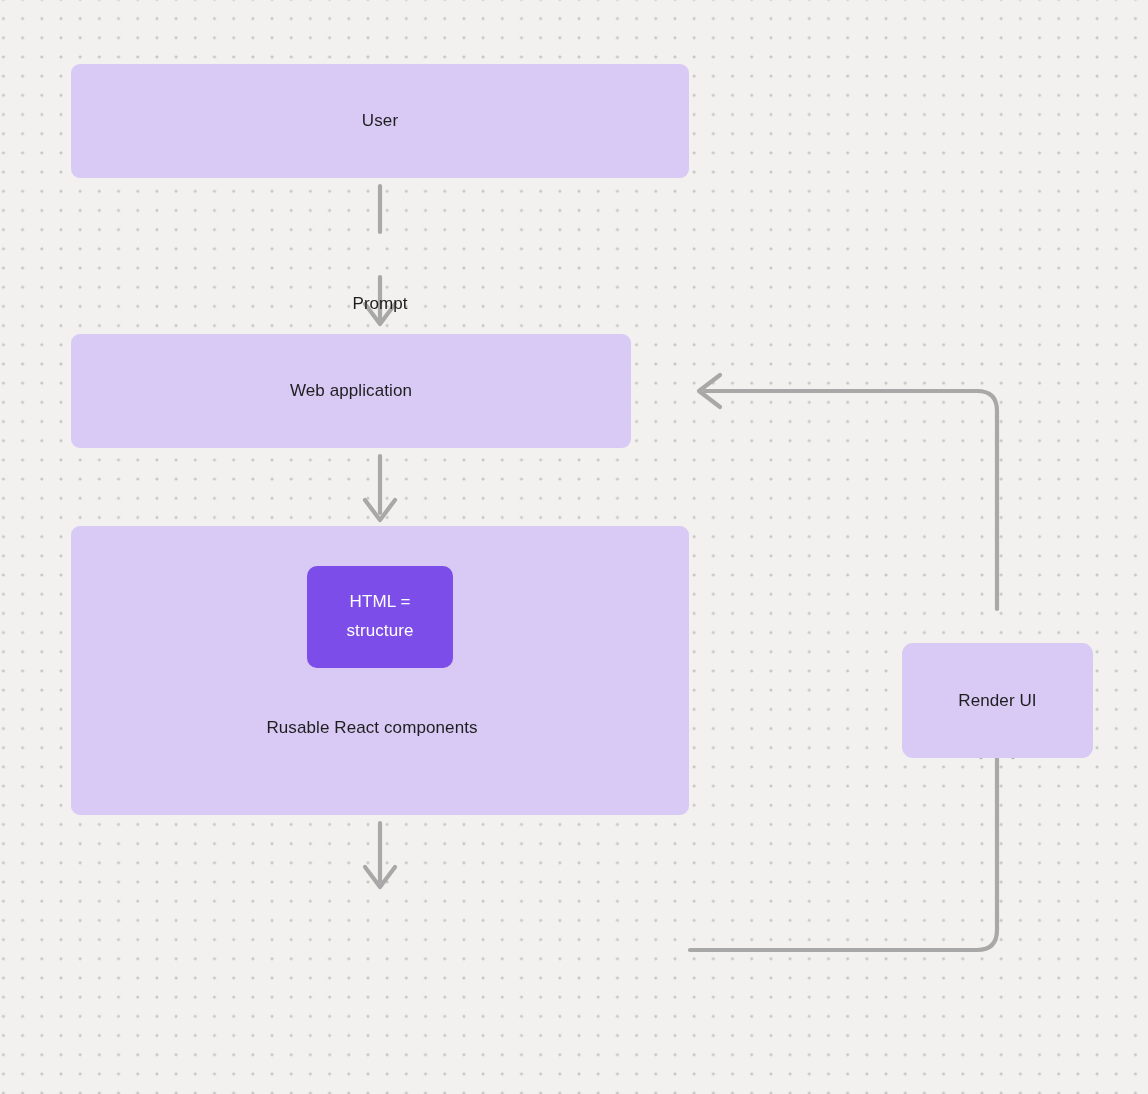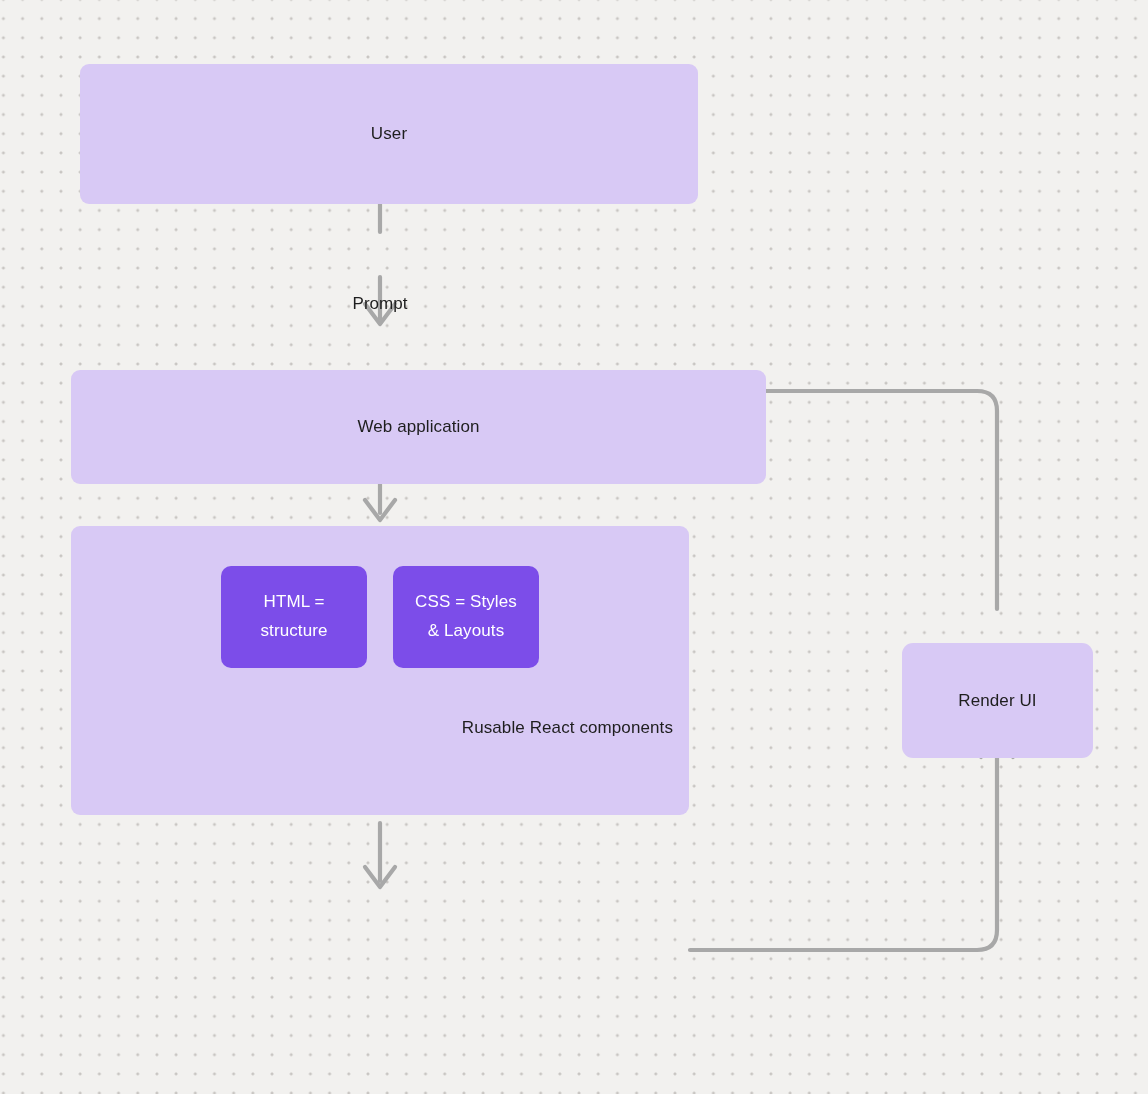--- a/index.html
+++ b/index.html
@@ -34,22 +34,22 @@
     position: absolute;
     background: var(--node_fill, #d8c9f5);
     border-radius: 9px;
     display: flex;
     align-items: center;
     justify-content: center;
     color: var(--node_text, #1e1e1e);
     font-size: 17px;
     letter-spacing: 0.1px;
   }
-  .node-user          { left: 80px;  top: 64px;  width: 618px; height: 140px; }
-  .node-webapp        { left: 71px;  top: 334px; width: 695px; height: 114px; margin-top: 36px; }
+  .node-user          { left: 71px;  top: 64px;  width: 618px; height: 114px; }
+  .node-webapp        { left: 71px;  top: 334px; width: 560px; height: 114px; }
   .node-group         { left: 71px;  top: 526px; width: 618px; height: 289px; display: block; }
   .node-vite          { left: 71px;  top: 893px; width: 618px; height: 115px; }
   .node-render-ui     { left: 902px; top: 613px; width: 191px; height: 115px; border-radius: 11px; margin-top: 30px; }
   .chip-row {
     position: absolute;
     left: 0; right: 0; top: 40px;
     display: flex;
     justify-content: center;
     gap: 26px;
   }
@@ -65,21 +65,21 @@
     text-align: center;
     font-size: 17px;
     font-weight: 500;
     line-height: 1.7;
     white-space: pre-line;
   }
   .group-caption {
     position: absolute;
     left: 0; right: 16px;
     top: 192px;
-    text-align: right;
+    text-align: center;
     font-size: 17px;
     color: var(--node_text, #1e1e1e);
   }
   .edge-label {
     position: absolute;
     left: 380px;
     top: 246px;
     transform: translateX(-50%);
     font-size: 17px;
     color: var(--node_text, #1e1e1e);
@@ -119,24 +119,20 @@
   <div class="node node-webapp">
     <span>Web application</span>
   </div>
 
   <div class="node node-group">
     <div class="chip-row">
       <div class="chip">
         <span>HTML =
 structure</span>
       </div>
-      <div class="chip">
-        <span>CSS = Styles
-&amp; Layouts</span>
-      </div>
     </div>
     <div class="group-caption">Rusable React components</div>
   </div>
 
 
   <div class="node node-render-ui">
     <span>Render UI</span>
   </div>
 
 </div>

